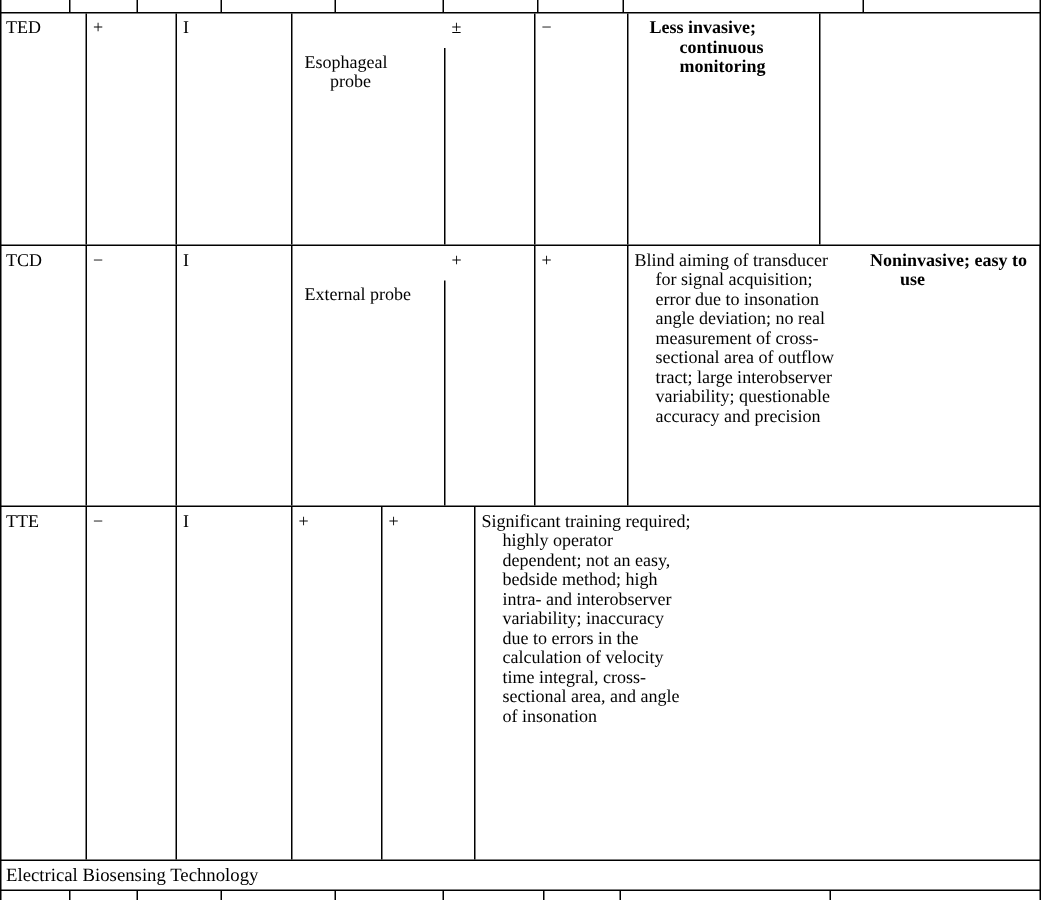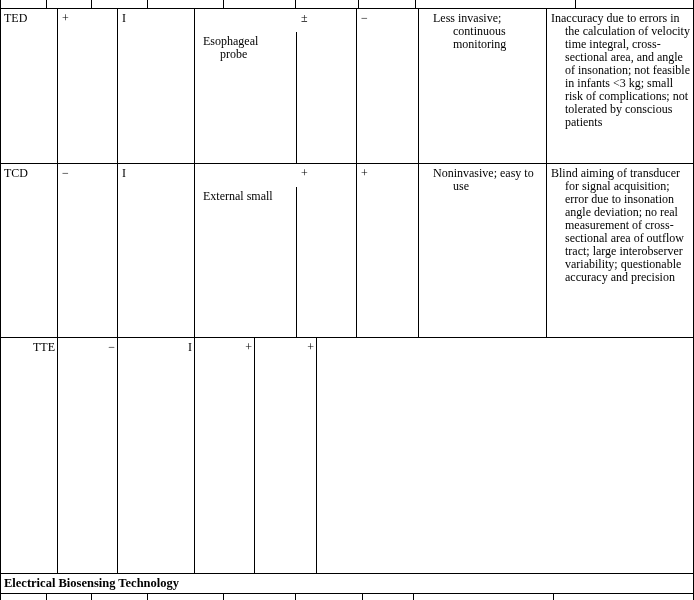--- a/index.html
+++ b/index.html
@@ -11,39 +11,39 @@
   
   .vline{position:absolute;width:1px;background:#000;}
   .vline.top{top:0;height:8px;}
   .vline.bottom{top:594px;height:6px;}
   .vline.outer{top:0;height:600px;}
 
   #main-rows{position:absolute;top:8px;left:0;width:694px;}
   .trow{display:flex;border-top:1px solid #000;box-sizing:border-box;width:694px;}
   .trow.r0{height:155px;}
   .trow.r1{height:174px;justify-content:center;}
-  .trow.r2{height:236px;text-align:right;}
+  .trow.r2{height:236px;}
   .cell{
     box-sizing:border-box;border-right:1px solid #000;
     padding:3px 2px 0 4px;overflow:hidden;
   }
   .c0{width:58px;}
   .c1{width:60px;}
   .c2{width:77px;}
   .c3{width:102px;padding-left:25px;padding-right:10px;text-indent:-17px;margin-top:23px;}
   .c4{width:60px;}
   .c5{width:62px;}
-  .c6{width:128px;padding-left:34px;text-indent:-20px;}
+  .c6{width:128px;padding-left:34px;text-indent:-20px;font-weight:bold;}
   .c7{width:147px;border-right:none;padding-left:18px;text-indent:-14px;}
 
   #section-row{
     position:absolute;top:573px;left:0;width:694px;height:21px;
     box-sizing:border-box;border-top:1px solid #000;border-bottom:1px solid #000;
     display:flex;align-items:center;padding-left:4px;
-    font-weight:bold;font-size:12.5px;
+    font-weight:normal;font-size:12.5px;
   }
 </style>
 </head>
 <body>
 
 <div id="page">
 
   <div class="vline outer" style="left:0;"></div>
   <div class="vline outer" style="left:693px;"></div>
 
@@ -61,40 +61,40 @@
   <div id="main-rows">
 
     <div class="trow r0">
       <div class="cell c0">TED</div>
       <div class="cell c1">+</div>
       <div class="cell c2">I</div>
       <div class="cell c3">Esophageal probe</div>
       <div class="cell c4">±</div>
       <div class="cell c5">−</div>
       <div class="cell c6">Less invasive; continuous monitoring</div>
-      <div class="cell c7">Inaccuracy due to errors in the calculation of velocity time integral, cross-sectional area, and angle of insonation; not feasible in infants &lt;3 kg; small risk of complications; not tolerated by conscious patients</div>
     </div>
 
     <div class="trow r1">
       <div class="cell c0">TCD</div>
       <div class="cell c1">−</div>
       <div class="cell c2">I</div>
-      <div class="cell c3">External small</div>
+      <div class="cell c3">External probe</div>
       <div class="cell c4">+</div>
       <div class="cell c5">+</div>
+      <div class="cell c7">Blind aiming of transducer for signal acquisition; error due to insonation angle deviation; no real measurement of cross-sectional area of outflow tract; large interobserver variability; questionable accuracy and precision</div>
       <div class="cell c6">Noninvasive; easy to use</div>
-      <div class="cell c7">Blind aiming of transducer for signal acquisition; error due to insonation angle deviation; no real measurement of cross-sectional area of outflow tract; large interobserver variability; questionable accuracy and precision</div>
     </div>
 
     <div class="trow r2">
       <div class="cell c0">TTE</div>
       <div class="cell c1">−</div>
       <div class="cell c2">I</div>
       <div class="cell c4">+</div>
       <div class="cell c5">+</div>
+      <div class="cell c7">Significant training required; highly operator dependent; not an easy, bedside method; high intra- and interobserver variability; inaccuracy due to errors in the calculation of velocity time integral, cross-sectional area, and angle of insonation</div>
     </div>
 
   </div>
 
   <div id="section-row">
     <span>Electrical Biosensing Technology</span>
   </div>
 
   <div>
     <div class="vline bottom" style="left:46px;"></div>

